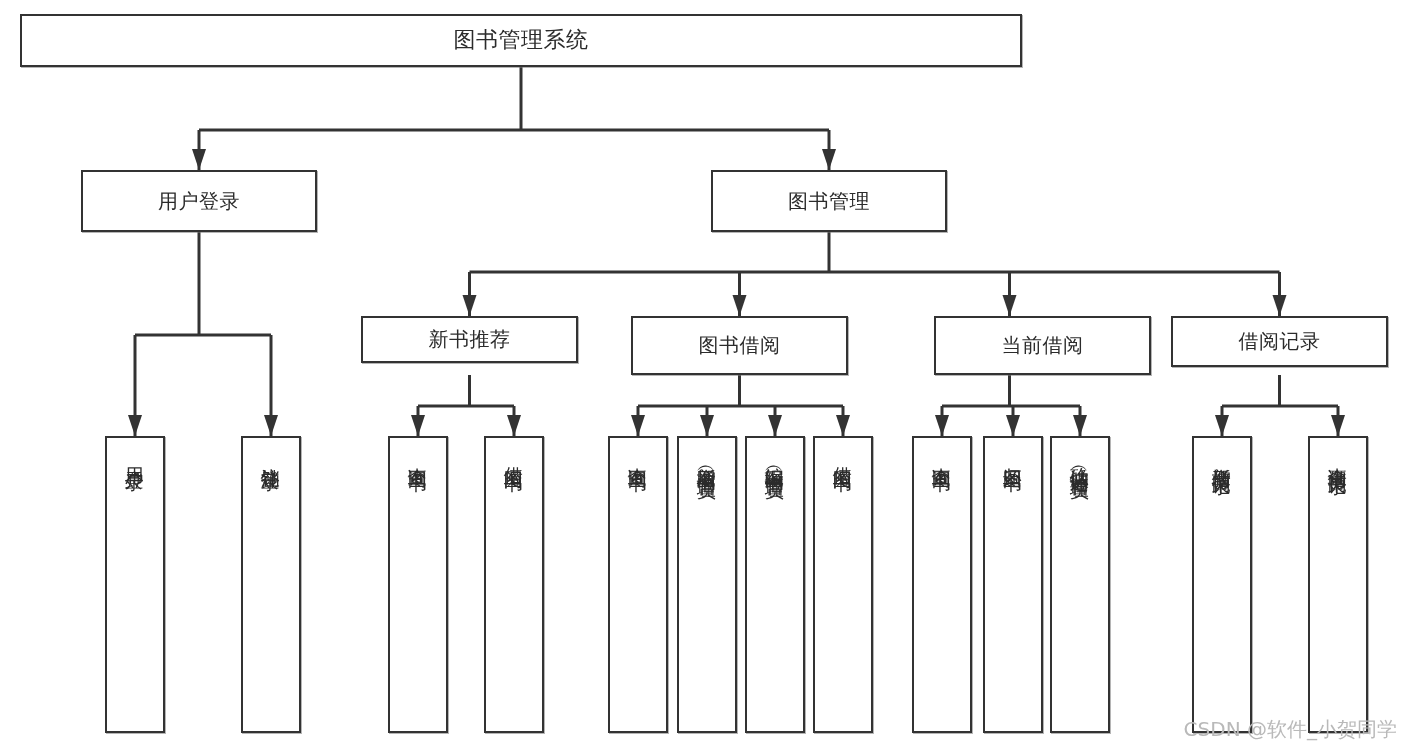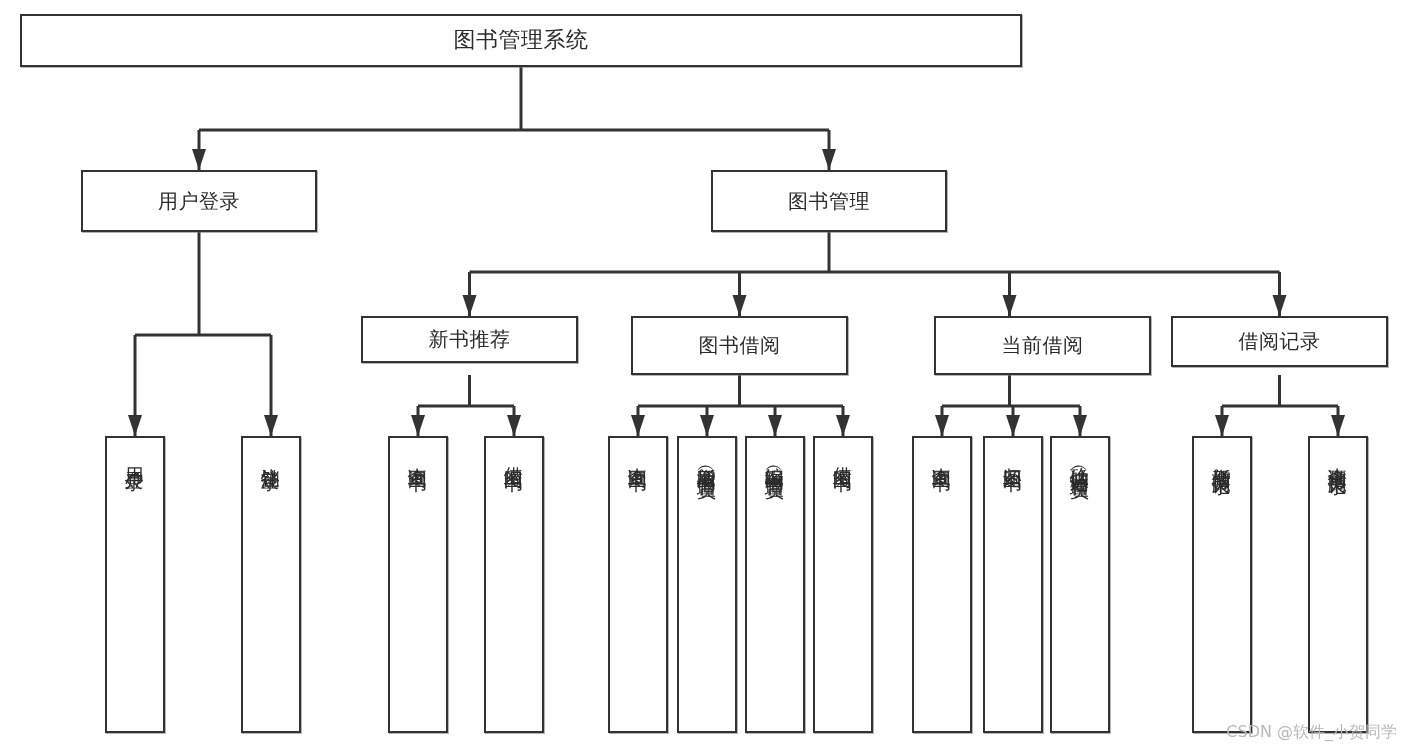--- a/index.html
+++ b/index.html
@@ -63,21 +63,21 @@
     text-orientation: upright;
     font-size: 19px;
     line-height: 1.28;
     letter-spacing: 2px;
     white-space: nowrap;
   }
   .watermark {
     position: absolute;
     right: 8px;
     bottom: 4px;
-    font-size: 16px;
+    font-size: 20px;
     color: #b9b9b9;
     z-index: 6;
     white-space: nowrap;
     user-select: none;
   }
 </style>
 </head>
 <body>
 
 <div id="canvas">

